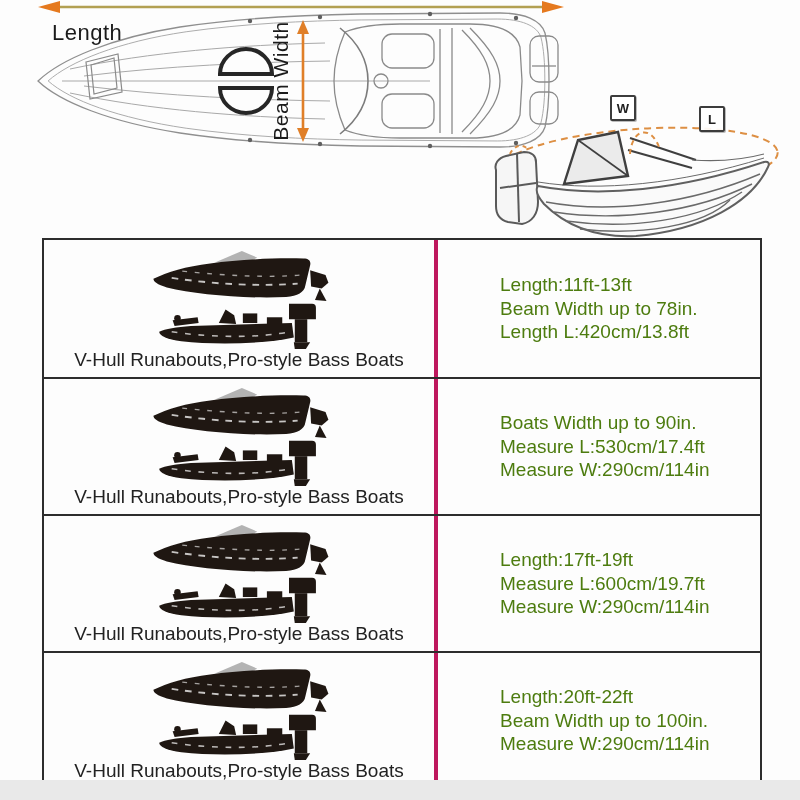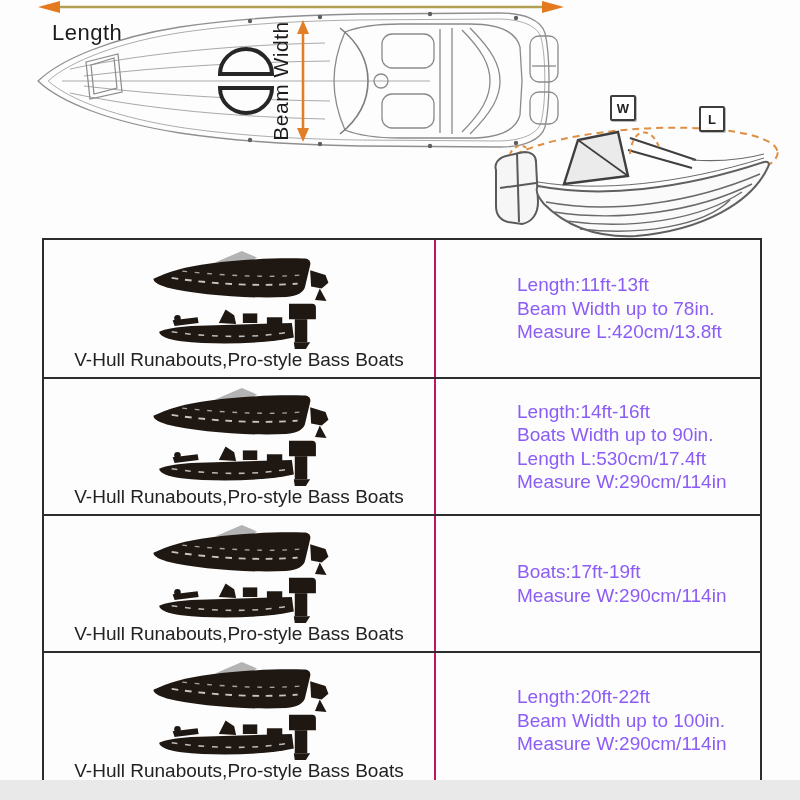--- a/index.html
+++ b/index.html
@@ -32,22 +32,22 @@
   }
   .size-row{display:grid;grid-template-columns:390px 1fr;min-height:0;}
   .size-row + .size-row{border-top:2px solid #2d2d2d;}
   .cell-left{
     display:flex;flex-direction:column;align-items:center;justify-content:flex-end;
     padding:4px 0 6px 0;min-height:0;
   }
   .cell-left svg{width:390px;height:100px;flex:0 0 auto;}
   .caption{font-size:19px;color:#222;white-space:nowrap;line-height:22px;}
   .cell-right{
-    border-left:2px solid #be185d;display:flex;flex-direction:column;justify-content:center;
-    padding-left:81px;font-size:19px;line-height:23.5px;color:#8b5cf6;
+    border-left:4px solid #be185d;display:flex;flex-direction:column;justify-content:center;
+    padding-left:62px;font-size:19px;line-height:23.5px;color:#4d7c0f;
   }
   svg{display:block;}
 </style>
 </head>
 <body>
 
 <div class="canvas">
 
   <svg width="0" height="0" style="position:absolute" aria-hidden="true">
     <defs>
@@ -197,48 +197,48 @@
       <div class="cell-left">
         <svg viewBox="0 0 390 104">
           <use href="#boat-pair" transform="translate(0,0)"></use>
           <use href="#boat-pair" transform="translate(0,52) scale(1,0)"></use>
         </svg>
         <div class="caption">V-Hull Runabouts,Pro-style Bass Boats</div>
       </div>
       <div class="cell-right">
         <div>Length:11ft-13ft</div>
         <div>Beam Width up to 78in.</div>
-        <div>Measure L:420cm/13.8ft</div>
+        <div>Length L:420cm/13.8ft</div>
       </div>
     </div>
 
     <div class="size-row">
       <div class="cell-left">
         <svg viewBox="0 0 390 104">
             <use href="#boat-pair"></use>
           </svg>
         <div class="caption">V-Hull Runabouts,Pro-style Bass Boats</div>
       </div>
       <div class="cell-right">
-        <div>Length:14ft-16ft</div>
         <div>Boats Width up to 90in.</div>
-        <div>Length L:530cm/17.4ft</div>
+        <div>Measure L:530cm/17.4ft</div>
         <div>Measure W:290cm/114in</div>
       </div>
     </div>
 
     <div class="size-row">
       <div class="cell-left">
         <svg viewBox="0 0 390 104">
             <use href="#boat-pair"></use>
           </svg>
         <div class="caption">V-Hull Runabouts,Pro-style Bass Boats</div>
       </div>
       <div class="cell-right">
-        <div>Boats:17ft-19ft</div>
+        <div>Length:17ft-19ft</div>
+        <div>Measure L:600cm/19.7ft</div>
         <div>Measure W:290cm/114in</div>
       </div>
     </div>
 
     <div class="size-row">
       <div class="cell-left">
         <svg viewBox="0 0 390 104">
             <use href="#boat-pair"></use>
           </svg>
         <div class="caption">V-Hull Runabouts,Pro-style Bass Boats</div>

